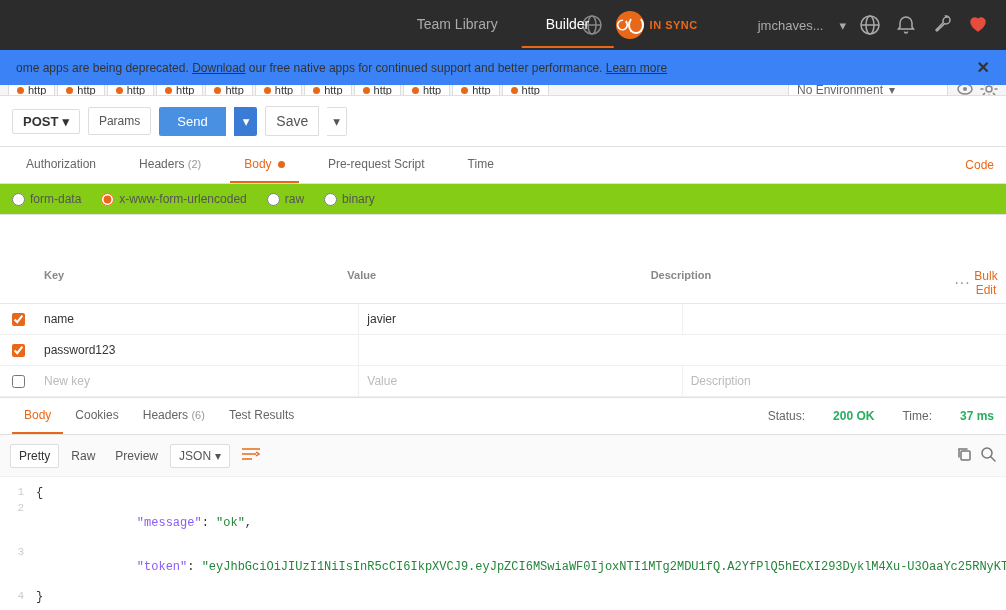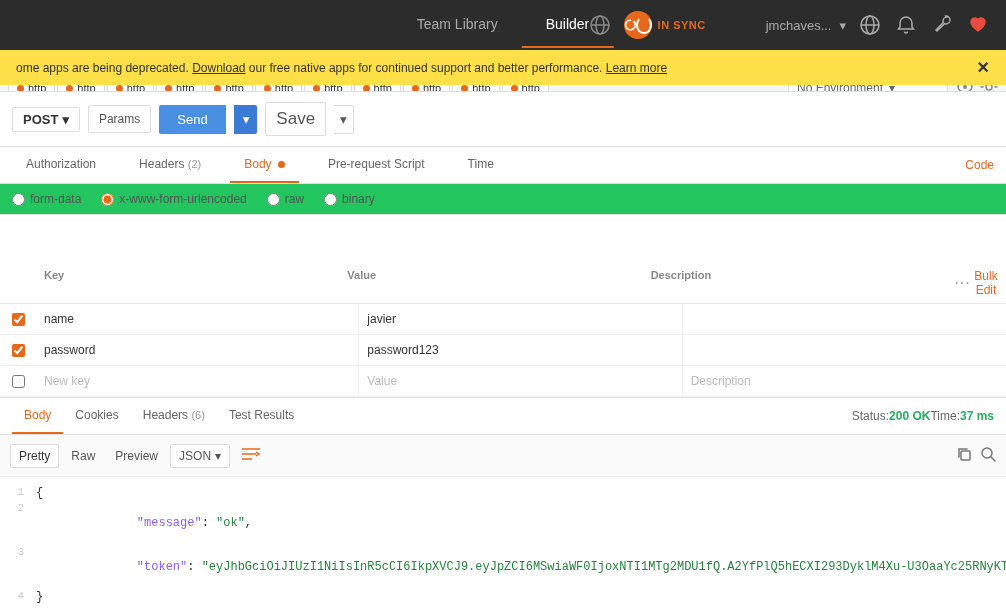--- a/index.html
+++ b/index.html
@@ -55,26 +55,26 @@
       position: relative;
     }
     .sync-circle::after {
       content: ''; width: 14px; height: 14px; border-radius: 50%;
       border: 2px solid #fff; border-top-color: transparent;
     }
     .sync-label { color: #e8681a; font-size: 11px; font-weight: 600; letter-spacing: 0.5px; }
     .globe-icon { color: #aaa; font-size: 16px; cursor: pointer; }
     .user-btn {
       background: none; border: none; color: #aaa; font-size: 13px; cursor: pointer;
-      display: flex; align-items: flex-end; gap: 8px; padding-left: 48px;
+      display: flex; align-items: flex-end; gap: 16px; padding-left: 48px;
     }
 
     
     .warning-banner {
-      background: #fde047;
+      background: #3b82f6;
       color: #333;
       padding: 8px 16px;
       font-size: 12px;
       display: flex;
       align-items: center;
       justify-content: space-between;
     }
     .warning-banner a { color: #333; text-decoration: underline; }
     .warning-close { background: none; border: none; cursor: pointer; font-size: 16px; color: #333; font-weight: bold; }
 
@@ -138,21 +138,21 @@
     .send-btn {
       background: #4a90e2; border: none; border-radius: 2px 0 0 2px;
       padding: 7px 18px; font-size: 13px; color: #fff; cursor: pointer; font-weight: 500;
     }
     .send-dropdown {
       background: #3a7bd5; border: none; border-radius: 0 2px 2px 0;
       padding: 7px 8px; color: #fff; cursor: pointer; border-left: 1px solid #3a7bd5;
     }
     .save-btn {
       background: none; border: 1px solid #ddd; border-radius: 2px 0 0 2px;
-      padding: 6px 10px; font-size: 17px; color: #555; cursor: pointer;
+      padding: 6px 10px; font-size: 14px; color: #555; cursor: pointer;
     }
     .save-dropdown {
       background: none; border: 1px solid #ddd; border-left: none; border-radius: 0 2px 2px 0;
       padding: 6px 6px; color: #555; cursor: pointer;
     }
 
     
     .request-tabs {
       background: #fff;
       display: flex;
@@ -170,21 +170,21 @@
       font-size: 11px; color: #999;
     }
     .body-dot {
       display: inline-block; width: 7px; height: 7px; border-radius: 50%;
       background: #e8681a; margin-left: 3px; vertical-align: middle;
     }
     .code-link { margin-left: auto; color: #e8681a; font-size: 12px; cursor: pointer; }
 
     
     .body-options {
-      background: #22c55e;
+      background: #84cc16;
       padding: 8px 12px;
       display: flex;
       align-items: center;
       gap: 20px;
       border-bottom: 1px solid #e0e0e0;
     }
     .radio-label {
       display: flex; align-items: center; gap: 5px; cursor: pointer; font-size: 12px; color: #555;
     }
     .radio-input { accent-color: #e8681a; }
@@ -228,21 +228,21 @@
       border-bottom: 1px solid #e0e0e0;
     }
     .resp-tab {
       padding: 10px 12px; font-size: 12px; color: #666; cursor: pointer;
       border-bottom: 2px solid transparent;
     }
     .resp-tab.active { color: #e8681a; border-bottom: 2px solid #e8681a; }
     .resp-tab-badge { font-size: 11px; color: #999; }
     .status-info {
       margin-left: auto;
-      display: flex; align-items: center; gap: 0;
+      display: flex; align-items: center; gap: 28px;
       font-size: 12px; color: #666;
     }
     .status-200 { color: #27ae60; font-weight: 600; }
     .time-val { color: #27ae60; font-weight: 600; }
 
     
     .resp-toolbar {
       display: flex; align-items: center; padding: 6px 10px; gap: 4px;
       border-bottom: 1px solid #f0f0f0; background: #fafafa;
     }
@@ -499,21 +499,20 @@
       </div>
       <div class="kv-cell">name</div>
       <div class="kv-cell">javier</div>
       <div class="kv-cell"></div>
     </div>
 
     <div class="kv-row">
       <div class="kv-checkbox">
         <input type="checkbox" checked="" style="">
       </div>
-      <div class="kv-cell">password</div>
       <div class="kv-cell">password123</div>
       <div class="kv-cell"></div>
     </div>
 
     <div class="kv-row">
       <div class="kv-checkbox">
         <input type="checkbox" style="">
       </div>
       <div class="kv-cell placeholder">New key</div>
       <div class="kv-cell placeholder">Value</div>

